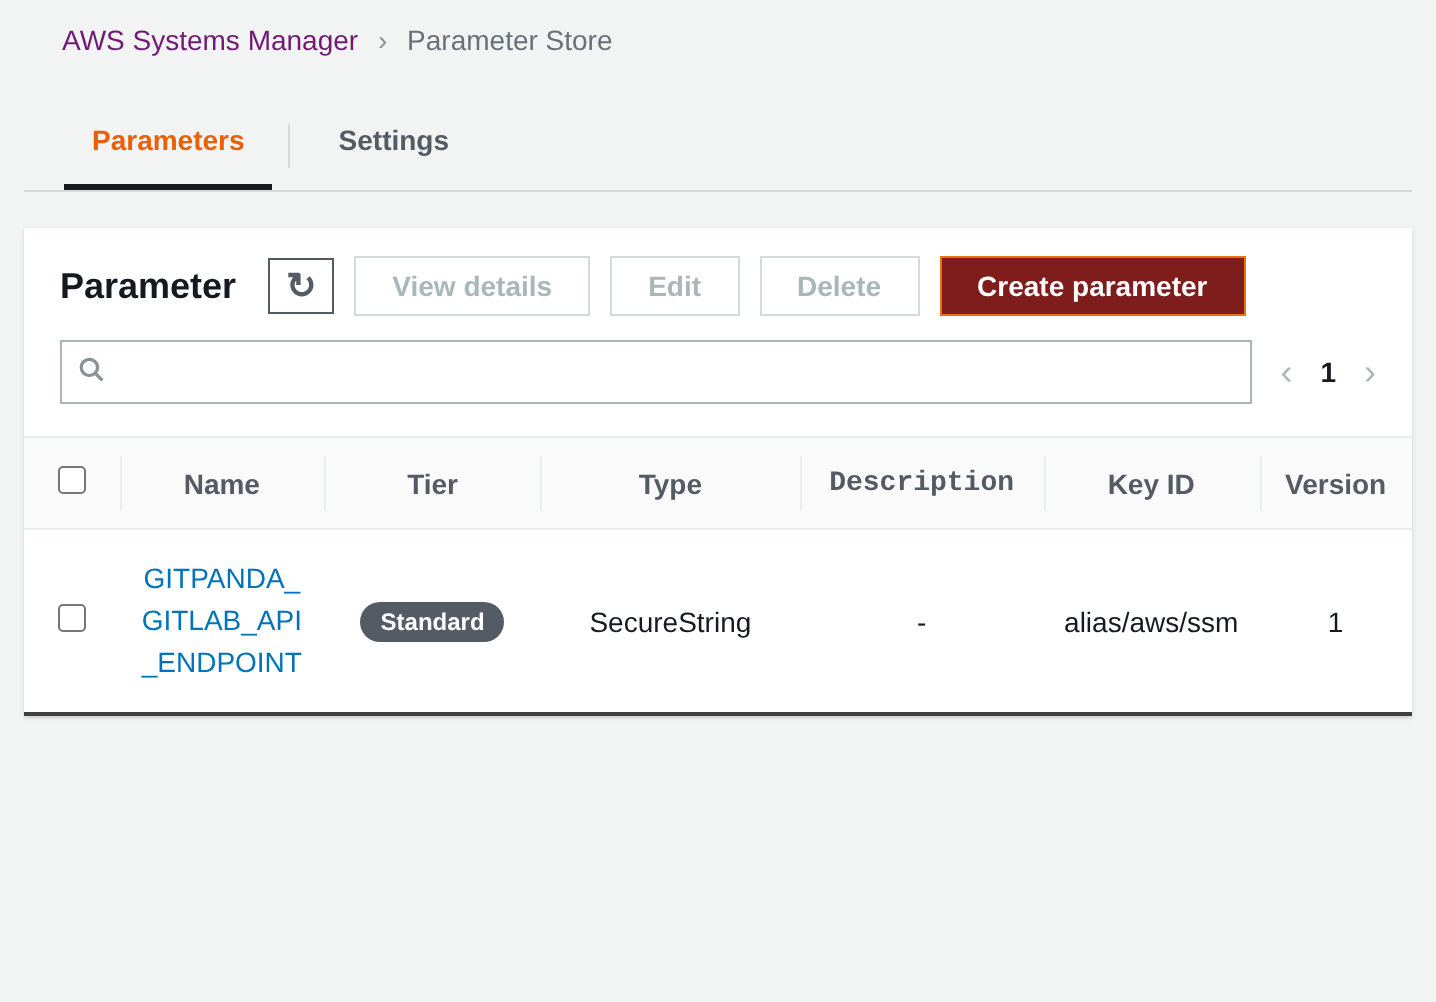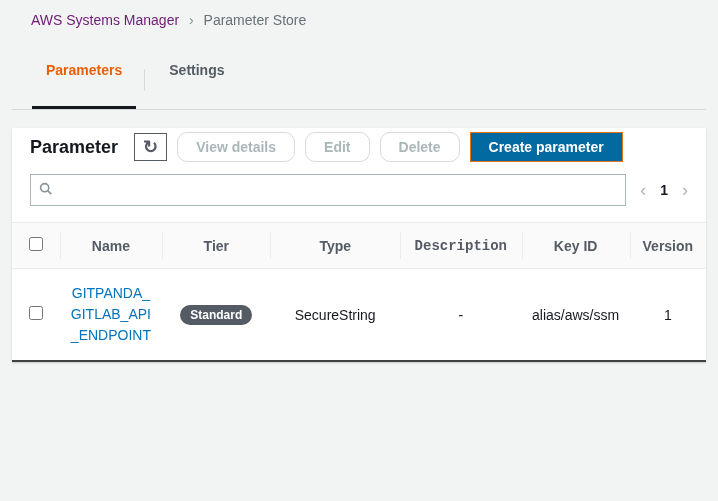--- a/index.html
+++ b/index.html
@@ -20,62 +20,61 @@
   .breadcrumb .sep { color: #879196; margin: 0 6px; }
   .breadcrumb .current { color: #687078; }
   .tabs {
     display: flex;
     align-items: center;
     padding: 0 20px;
     border-bottom: 1px solid #d5dbdb;
     margin: 14px 12px 0 12px;
   }
   .tab {
-    padding: 12px 14px 28px 14px;
+    padding: 12px 14px 14px 14px;
     font-size: 14px;
     font-weight: 700;
     color: #545b64;
     cursor: pointer;
     border-bottom: 3px solid transparent;
     margin-right: 8px;
   }
   .tab.active { color: #eb5f07; border-bottom-color: #16191f; }
   .tab-divider { width:1px; height:22px; background:#d5dbdb; margin: 0 10px 0 0; }
   .panel {
     background: #ffffff;
     margin: 18px 12px 0 12px;
     box-shadow: 0 1px 1px rgba(0,0,0,0.08), 0 1px 3px rgba(0,0,0,0.08);
   }
   .panel-header {
     display: flex;
     align-items: center;
-    padding: 4px 18px 12px 18px;
+    padding: 14px 18px 12px 18px;
     gap: 10px;
     flex-wrap: wrap;
   }
   .panel-title { font-size: 18px; font-weight: 700; margin-right: 6px; }
   .btn {
     border: 1px solid #545b64;
     background: #fff;
     color: #545b64;
     font-weight: 700;
     font-size: 14px;
     padding: 6px 18px;
     cursor: pointer;
     font-family: inherit;
   }
   .btn.icon-btn { padding: 4px 8px; line-height: 1; }
   .btn[disabled] {
     border-color: #d5dbdb;
     color: #aab7b8;
     cursor: default;
-    border-radius: 10px;
   }
   .btn.primary {
-    background: #0369a1;
+    background: #7f1d1d;
     border-color: #ec7211;
     color: #fff;
   }
   .icon-refresh {
     display: inline-block;
     font-size: 18px;
     line-height: 1;
     color: #545b64;
   }
   .search-row {

